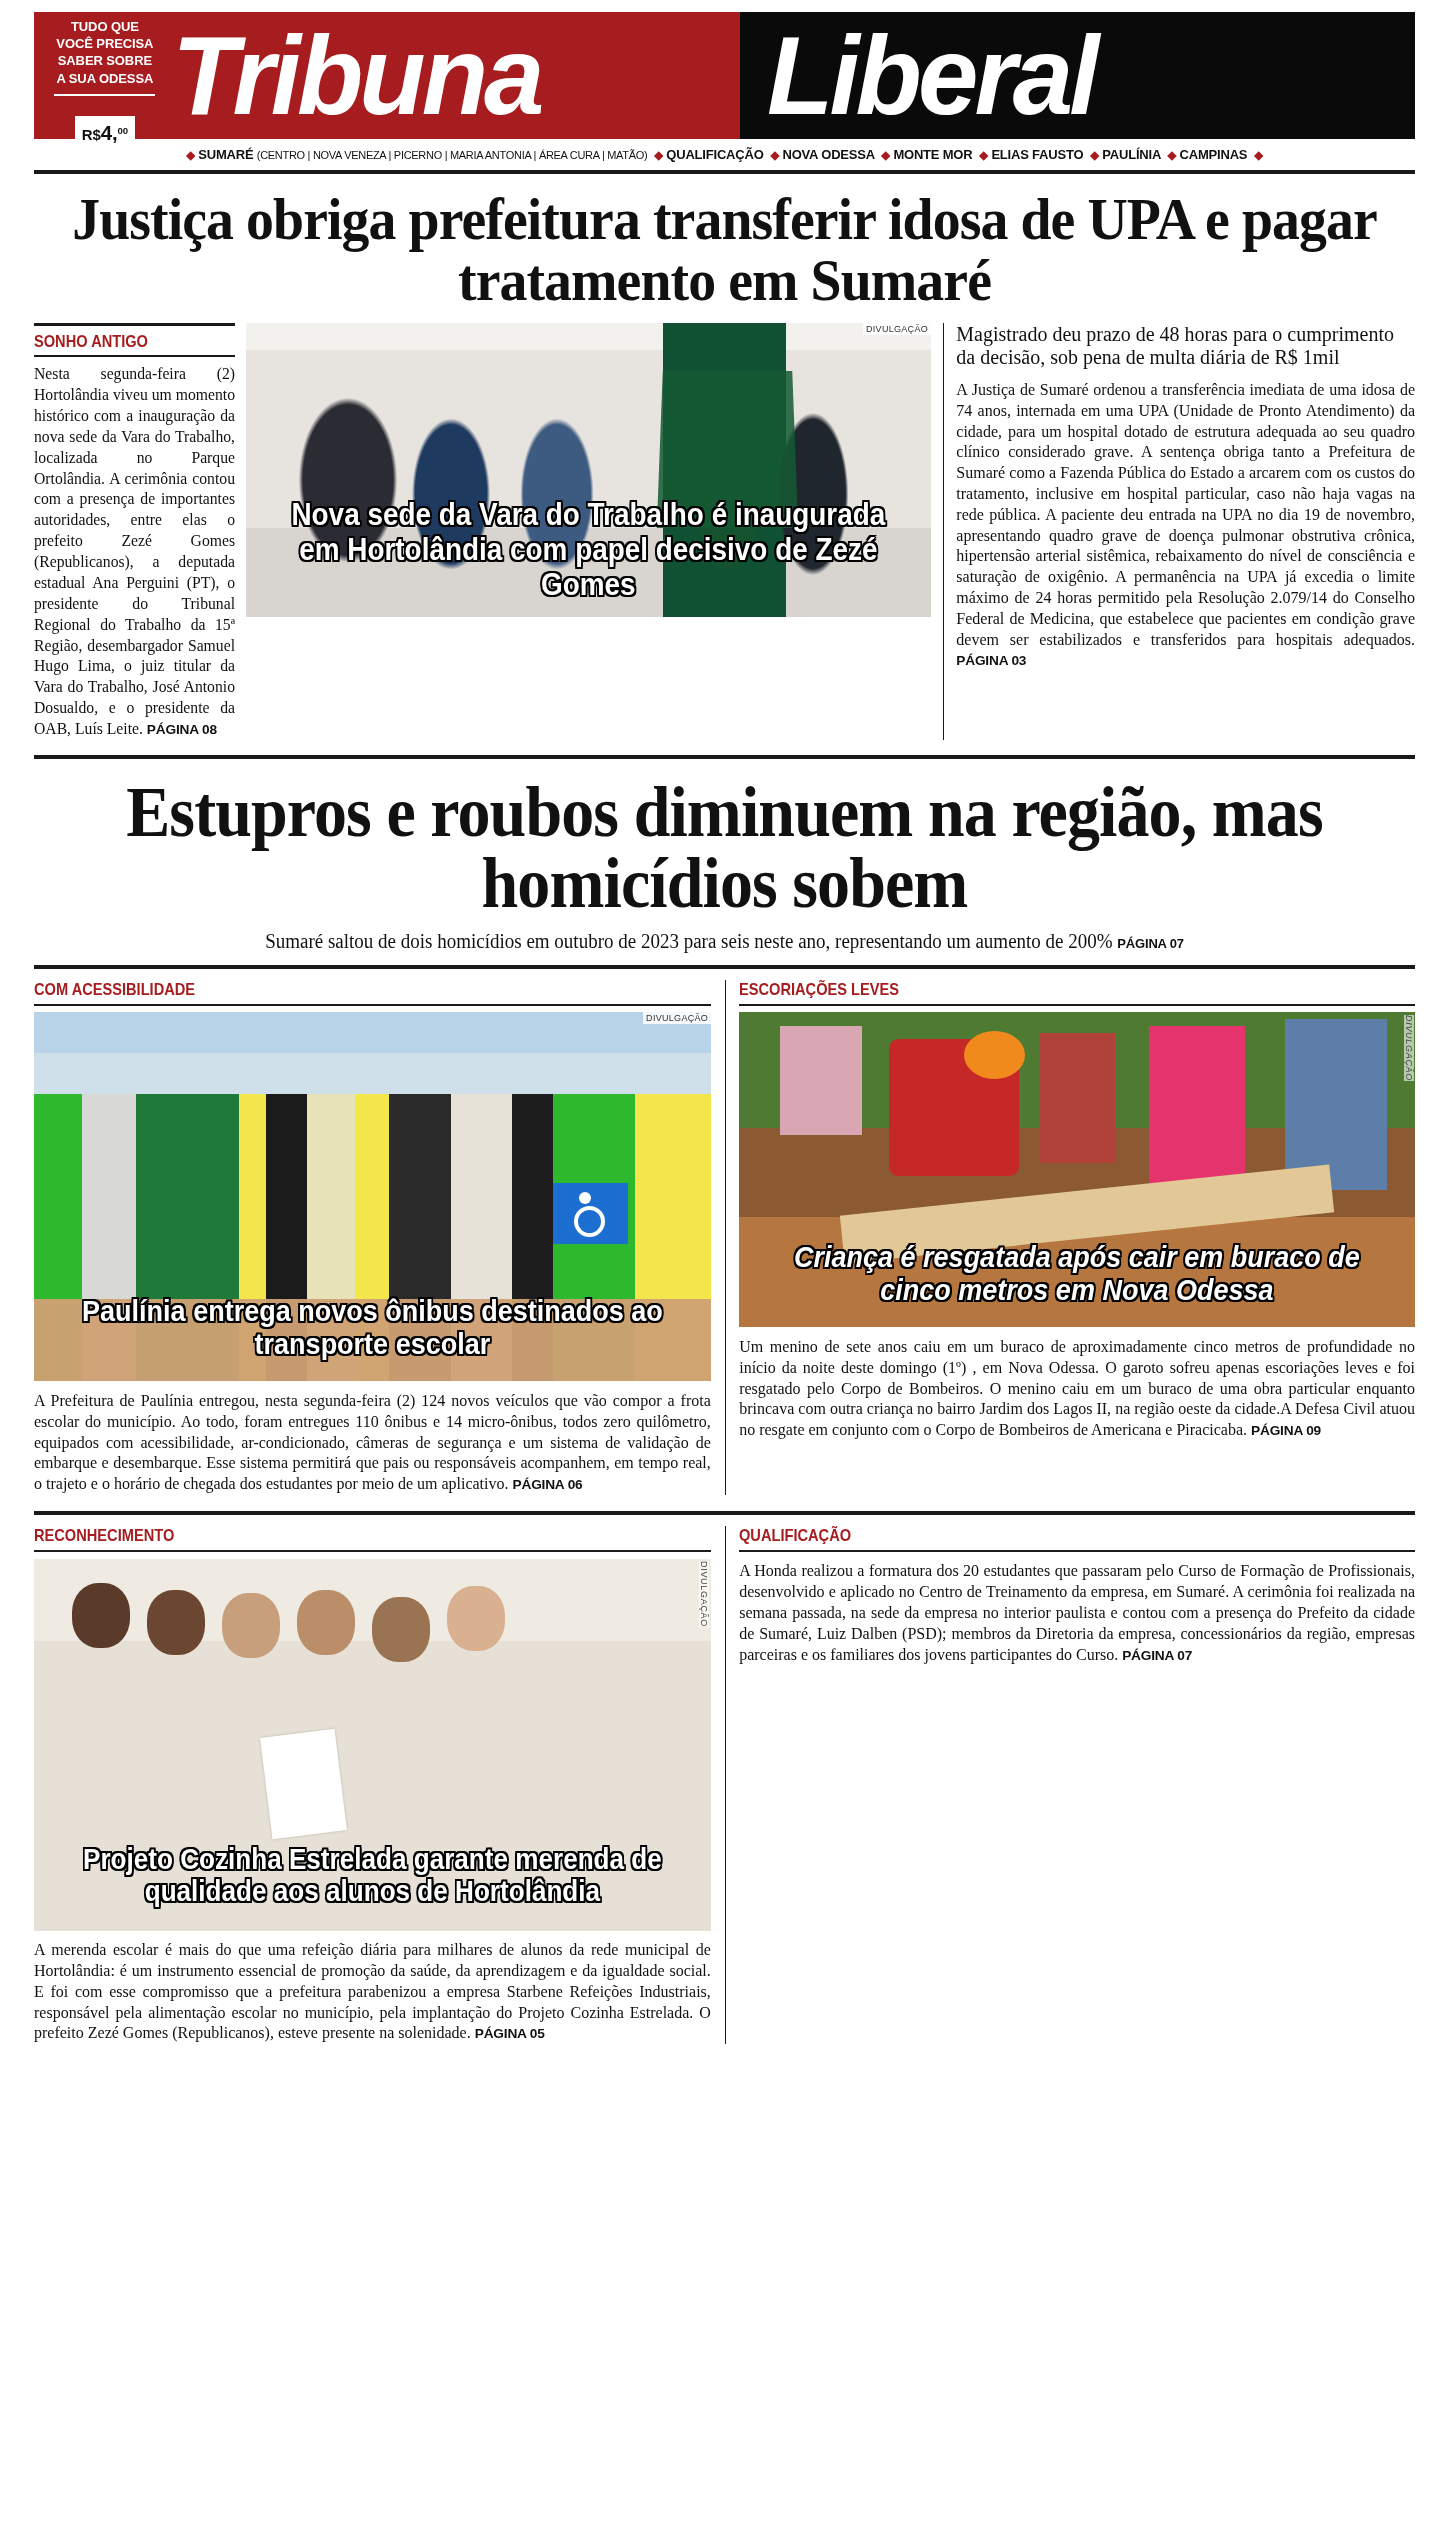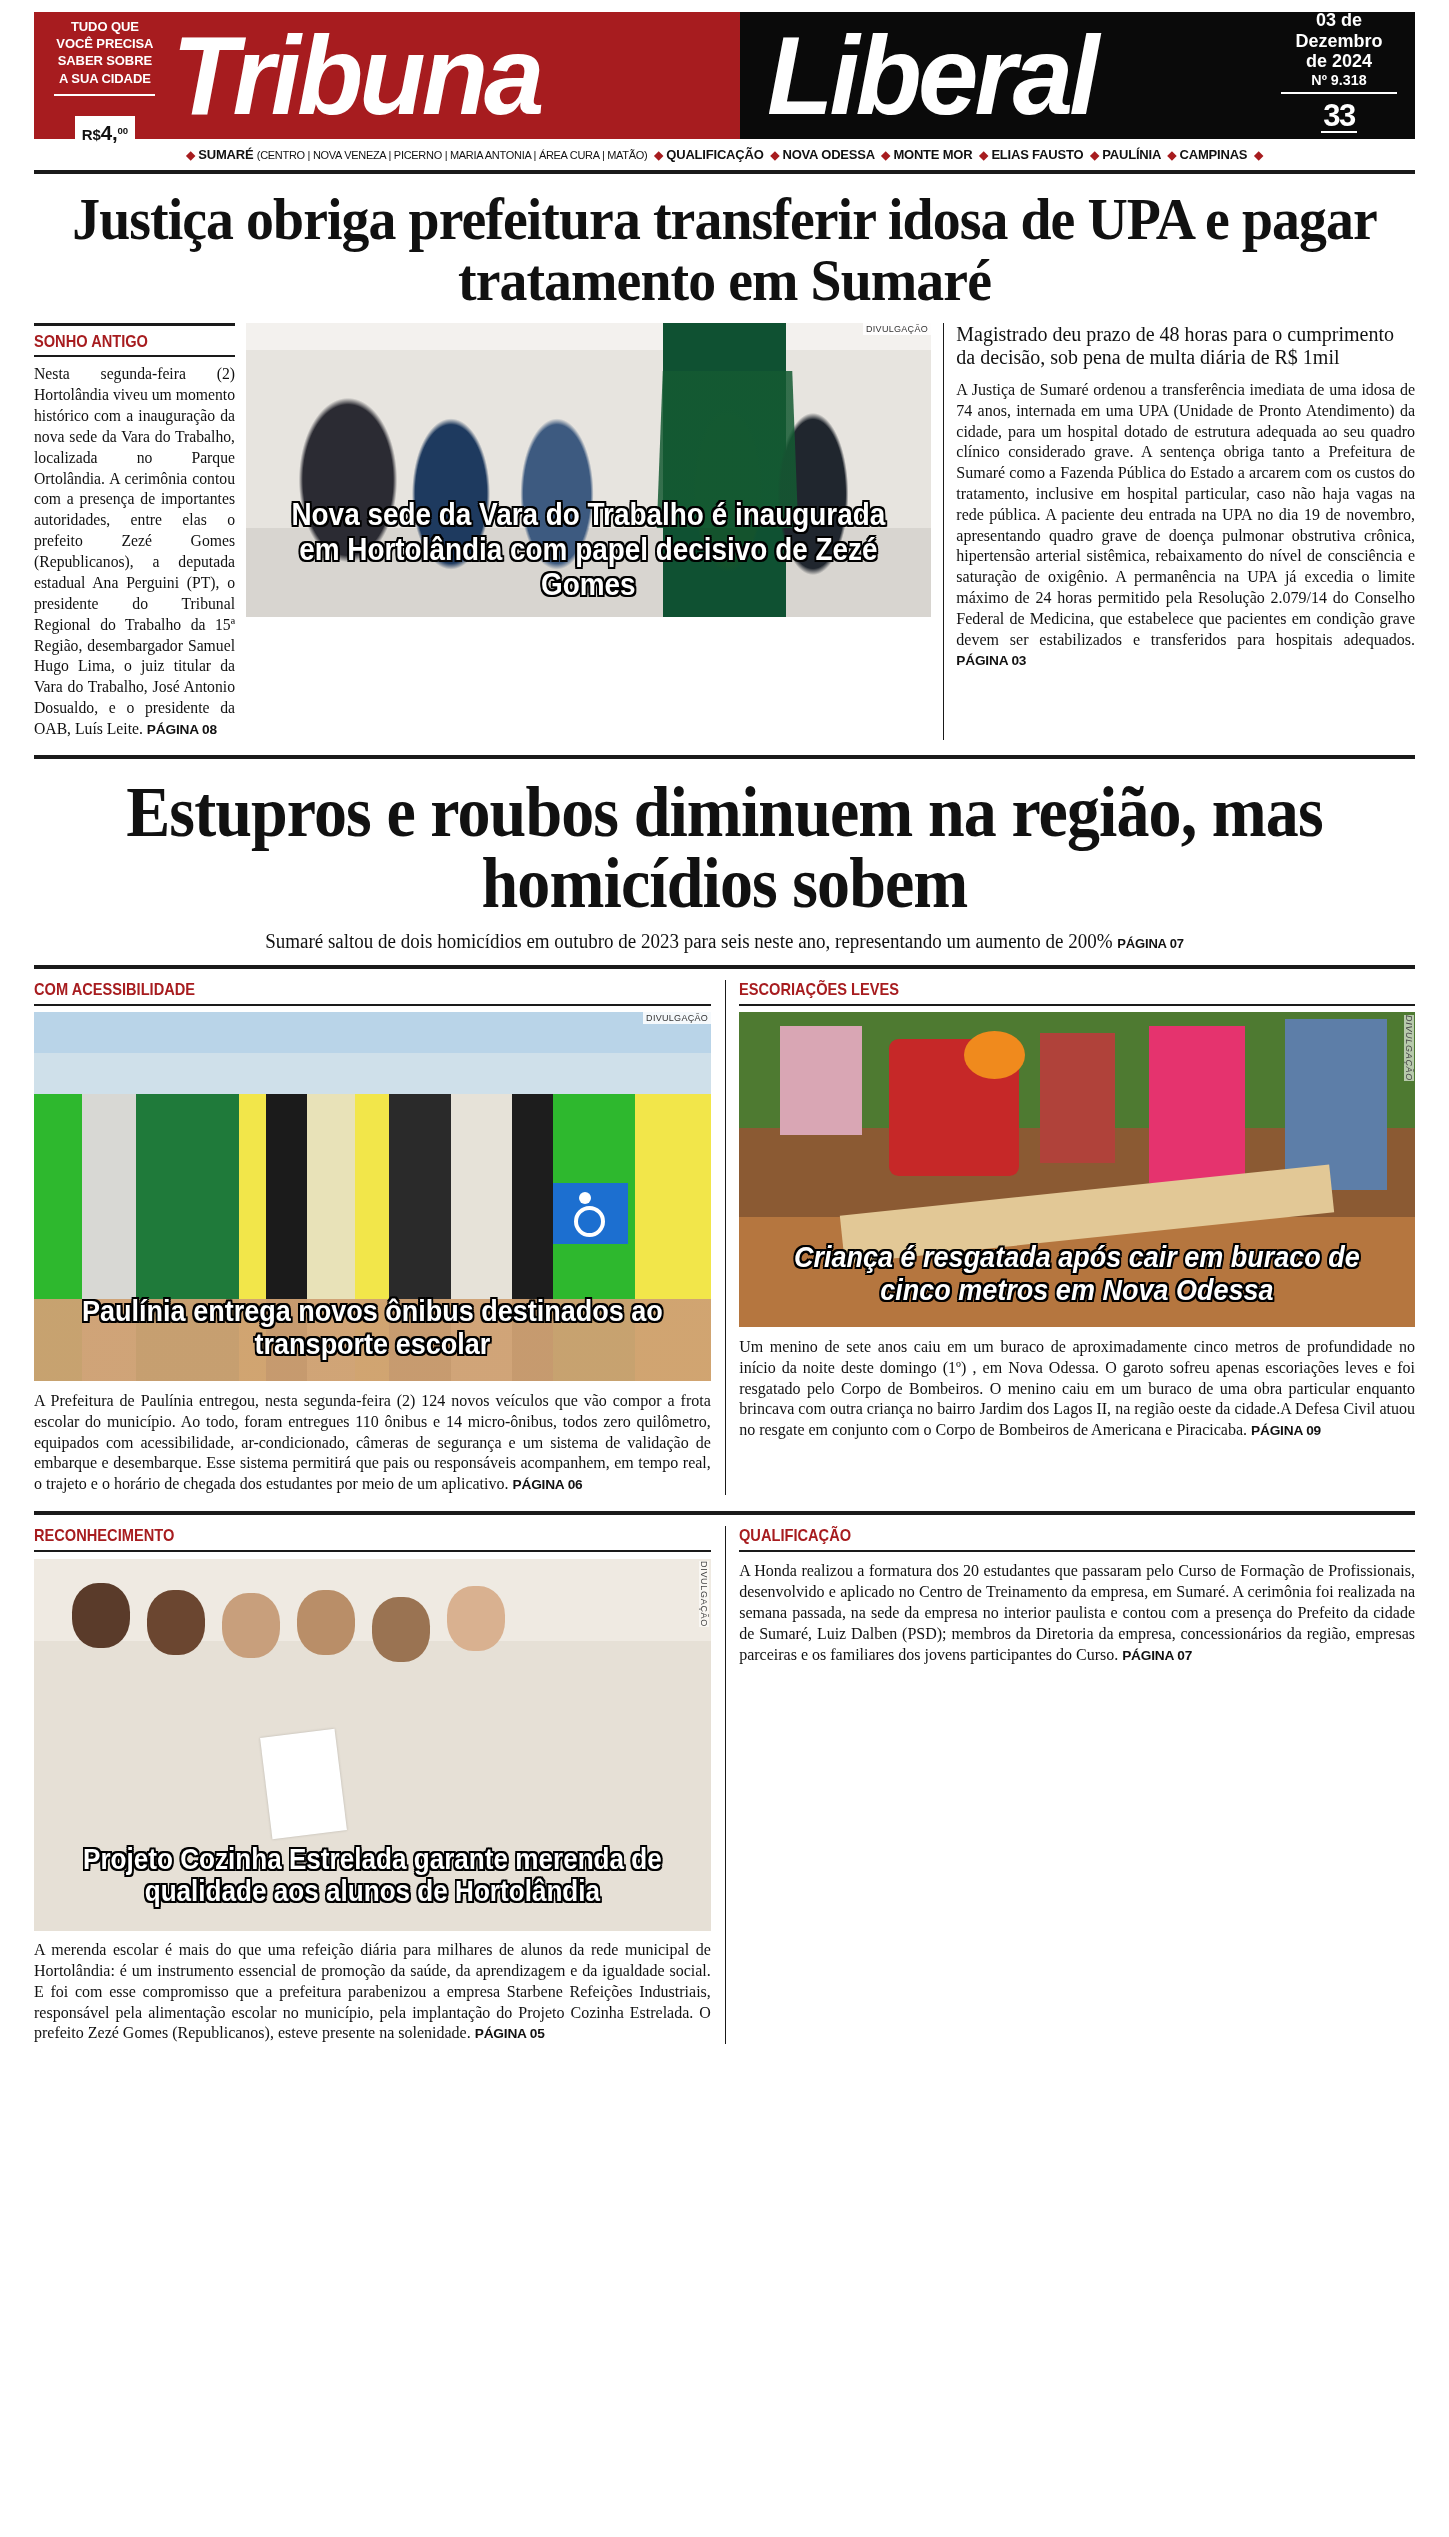--- a/index.html
+++ b/index.html
@@ -300,40 +300,30 @@
 <div class="page">
 
 
   <div class="masthead">
     <div class="mh-red">
       <div class="tagline">
         <div class="rule"></div>
         <div>TUDO QUE</div>
         <div>VOCÊ PRECISA</div>
         <div>SABER SOBRE</div>
-        <div>A SUA CIDADE</div>
+        <div>A SUA ODESSA</div>
         <div class="rule"></div>
         <div class="price">
           <span>R$</span><b>4,</b><sup>00</sup>
         </div>
       </div>
       <div class="logo-trib">Tribuna</div>
     </div>
     <div class="mh-black">
       <div class="logo-lib">Liberal</div>
-      <div class="dateblock">
-        <div class="rule"></div>
-        <div class="dt">03 de</div>
-        <div class="dt">Dezembro</div>
-        <div class="dt">de 2024</div>
-        <div class="issue">Nº 9.318</div>
-        <div class="rule"></div>
-        <div class="years">33</div>
-        <div class="yl">anos</div>
-      </div>
     </div>
   </div>
 
   <div class="citiesbar">
     <div class="cities">
       <span class="dia">◆</span><span>SUMARÉ</span>
       <span class="sub">(CENTRO | NOVA VENEZA | PICERNO | MARIA ANTONIA | ÁREA CURA | MATÃO)</span>
       <span class="dia">◆</span><span>QUALIFICAÇÃO</span>
       <span class="dia">◆</span><span>NOVA ODESSA</span>
       <span class="dia">◆</span><span>MONTE MOR</span>

